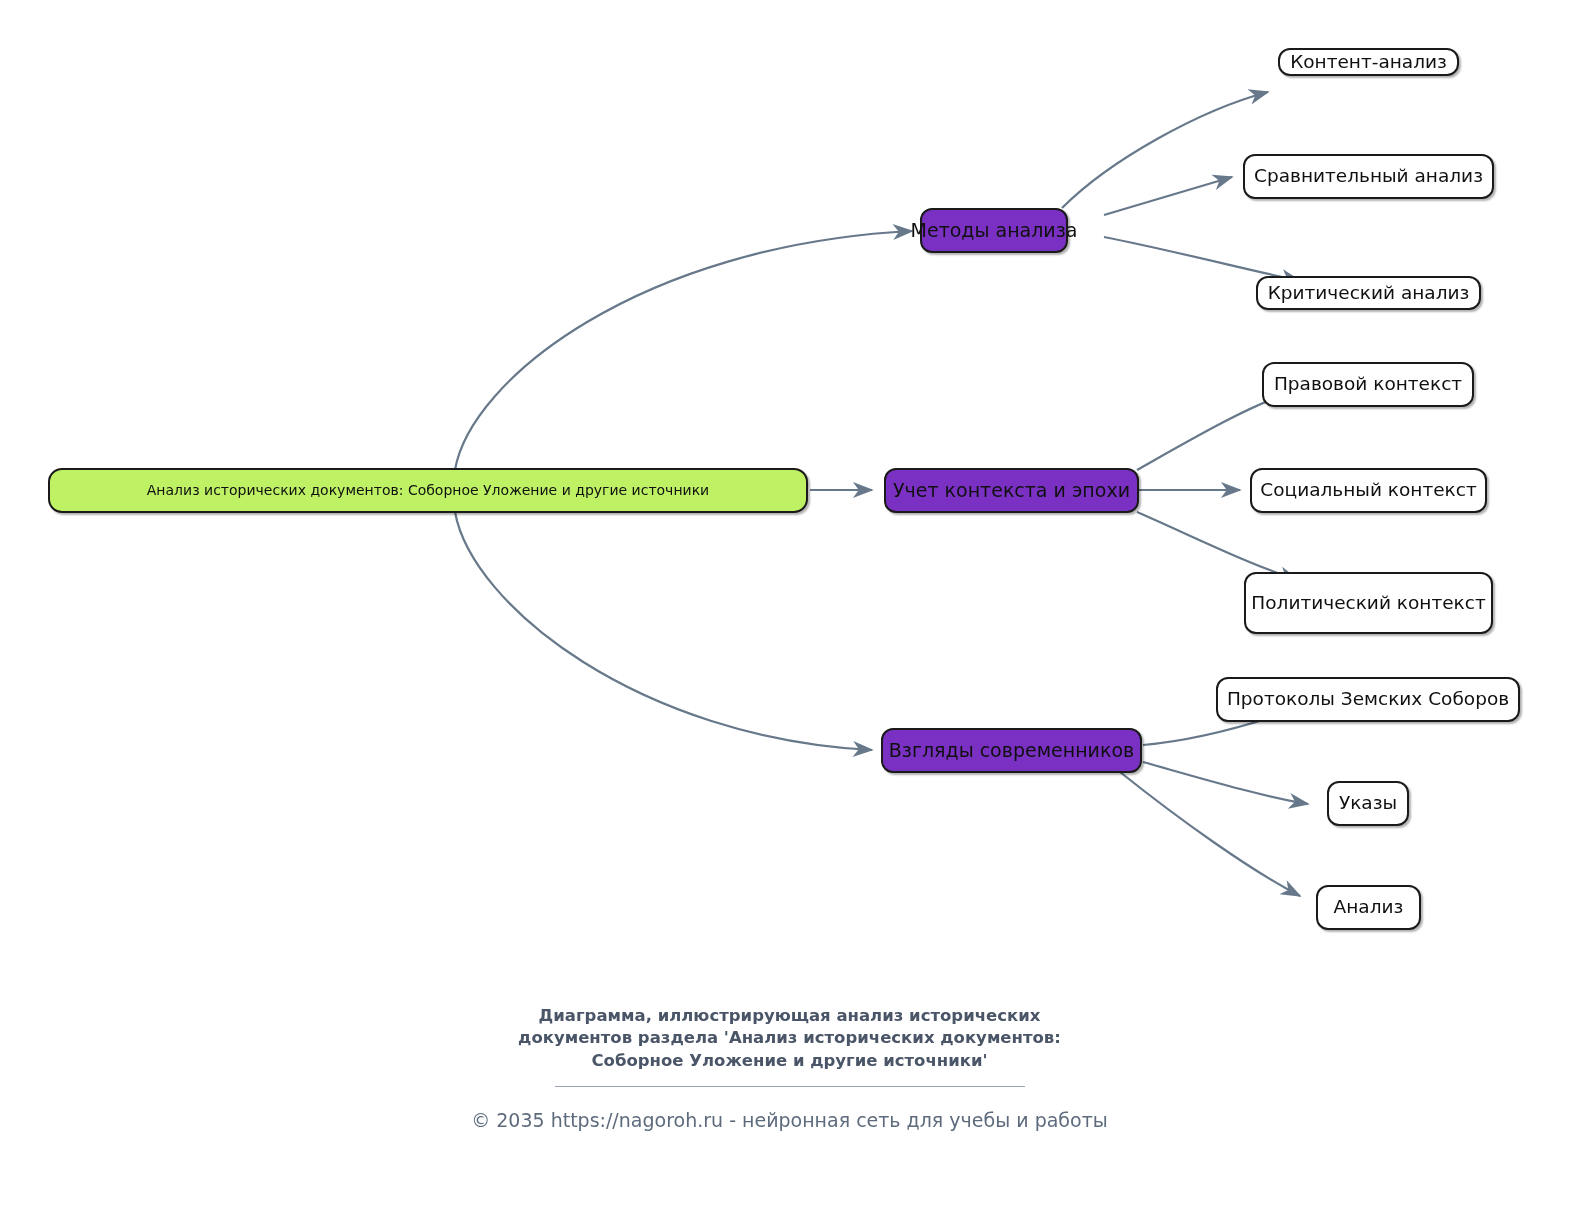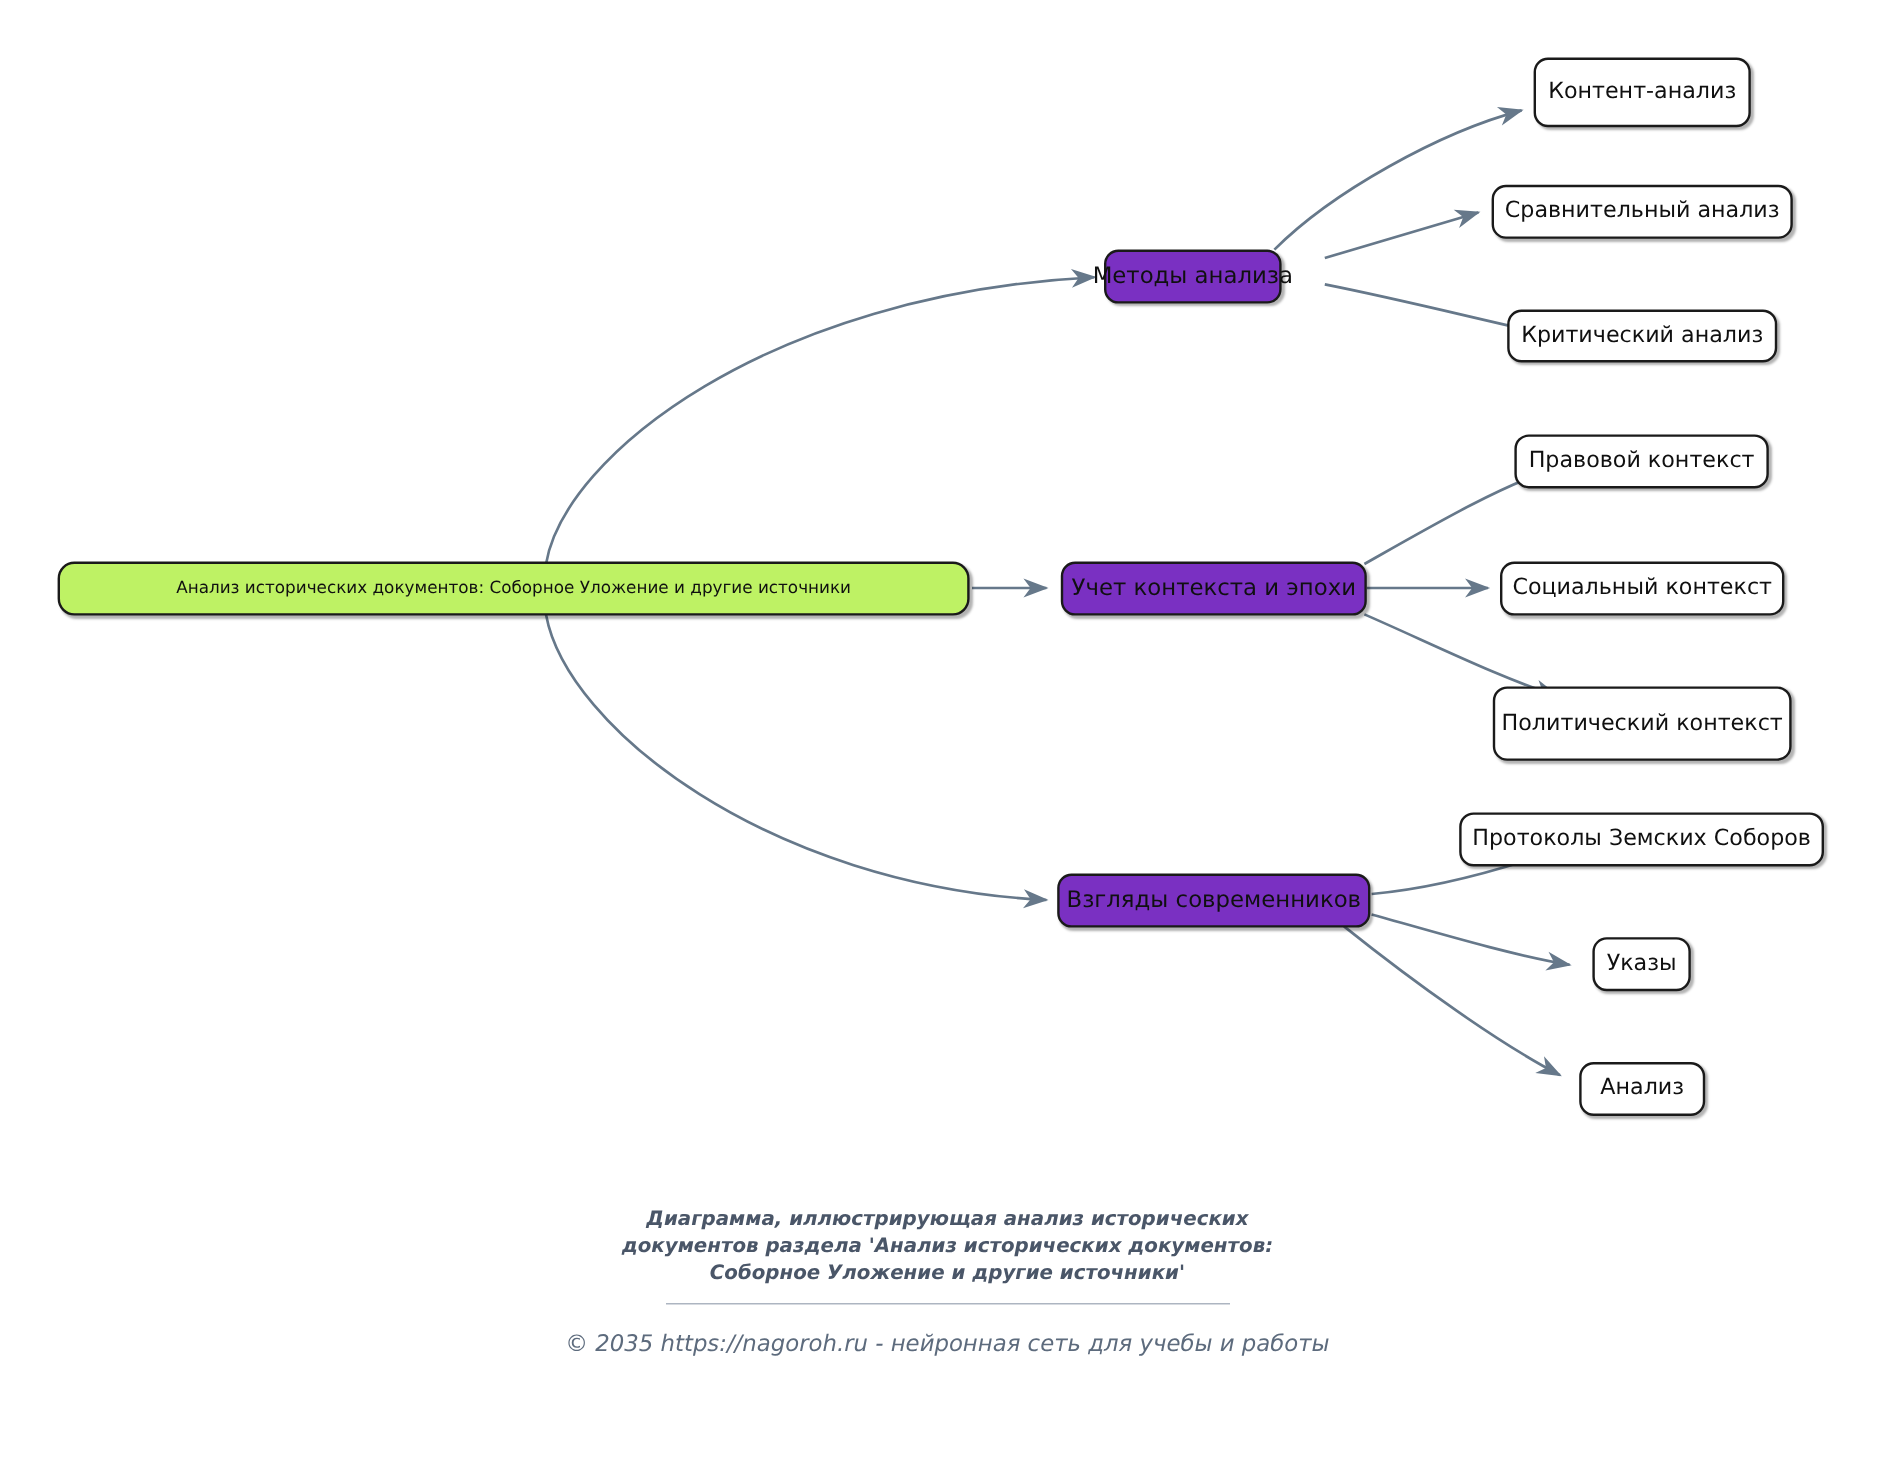--- a/index.html
+++ b/index.html
@@ -63,21 +63,20 @@
     font-size: 18.5px;
     padding: 0 14px;
     box-shadow: 2px 2px 2px rgba(0,0,0,0.30);
   }
   .footer {
     position: absolute;
     left: 0;
     top: 1005px;
     width: 1579px;
     text-align: center;
-    font-style: italic;
   }
   .footer-caption {
     width: 560px;
     margin: 0 auto;
     font-size: 16.5px;
     font-weight: bold;
     color: #4a5668;
     line-height: 1.35;
   }
   .footer-rule {
@@ -124,29 +123,29 @@
   </svg>
 
   <div class="node node-root" style="left:48px; top:468px; width:760px; height:45px;">
     <span>Анализ исторических документов: Соборное Уложение и другие источники</span>
   </div>
 
   <div class="node node-branch" style="left:920px; top:208px; width:148px; height:45px;">
     <span>Методы анализа</span>
   </div>
 
-  <div class="node node-leaf" style="left:1278px; top:48px; width:181px; height:58px;">
+  <div class="node node-leaf" style="left:1278px; top:48px; width:181px; height:28px;">
     <span>Контент-анализ</span>
   </div>
 
   <div class="node node-leaf" style="left:1243px; top:154px; width:251px; height:45px;">
     <span>Сравнительный анализ</span>
   </div>
 
-  <div class="node node-leaf" style="left:1256px; top:258px; width:225px; height:44px;">
+  <div class="node node-leaf" style="left:1256px; top:276px; width:225px; height:34px;">
     <span>Критический анализ</span>
   </div>
 
   <div class="node node-branch" style="left:884px; top:468px; width:255px; height:45px;">
     <span>Учет контекста и эпохи</span>
   </div>
 
   <div class="node node-leaf" style="left:1262px; top:362px; width:212px; height:45px;">
     <span>Правовой контекст</span>
   </div>

